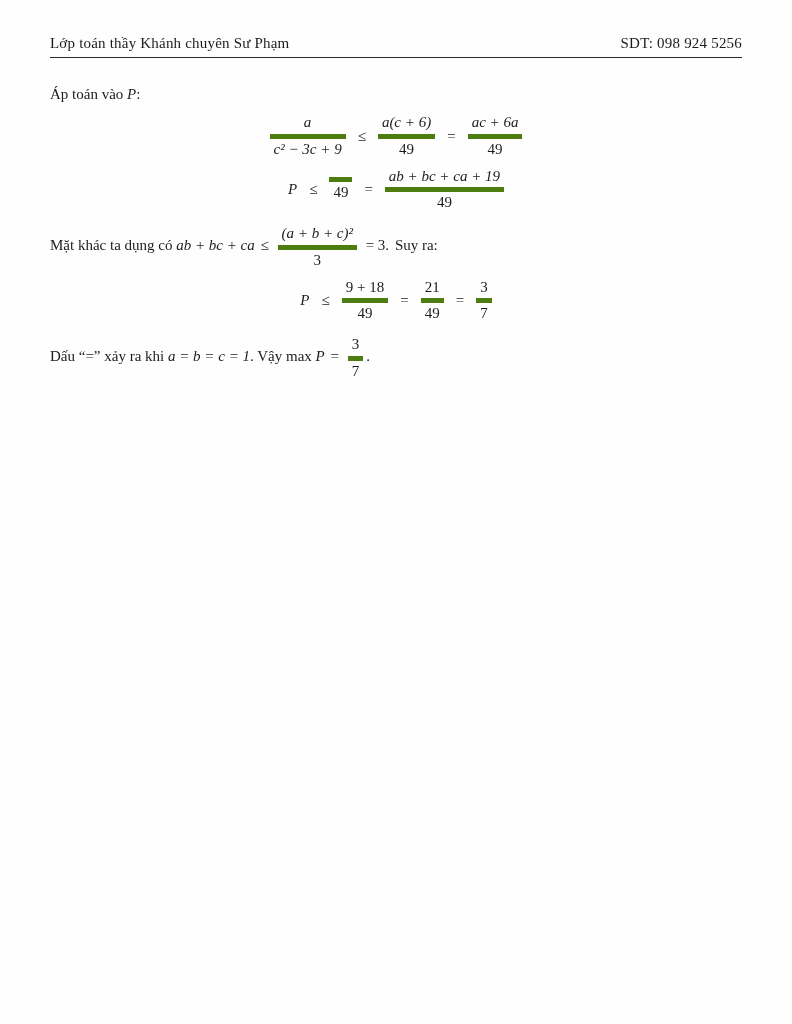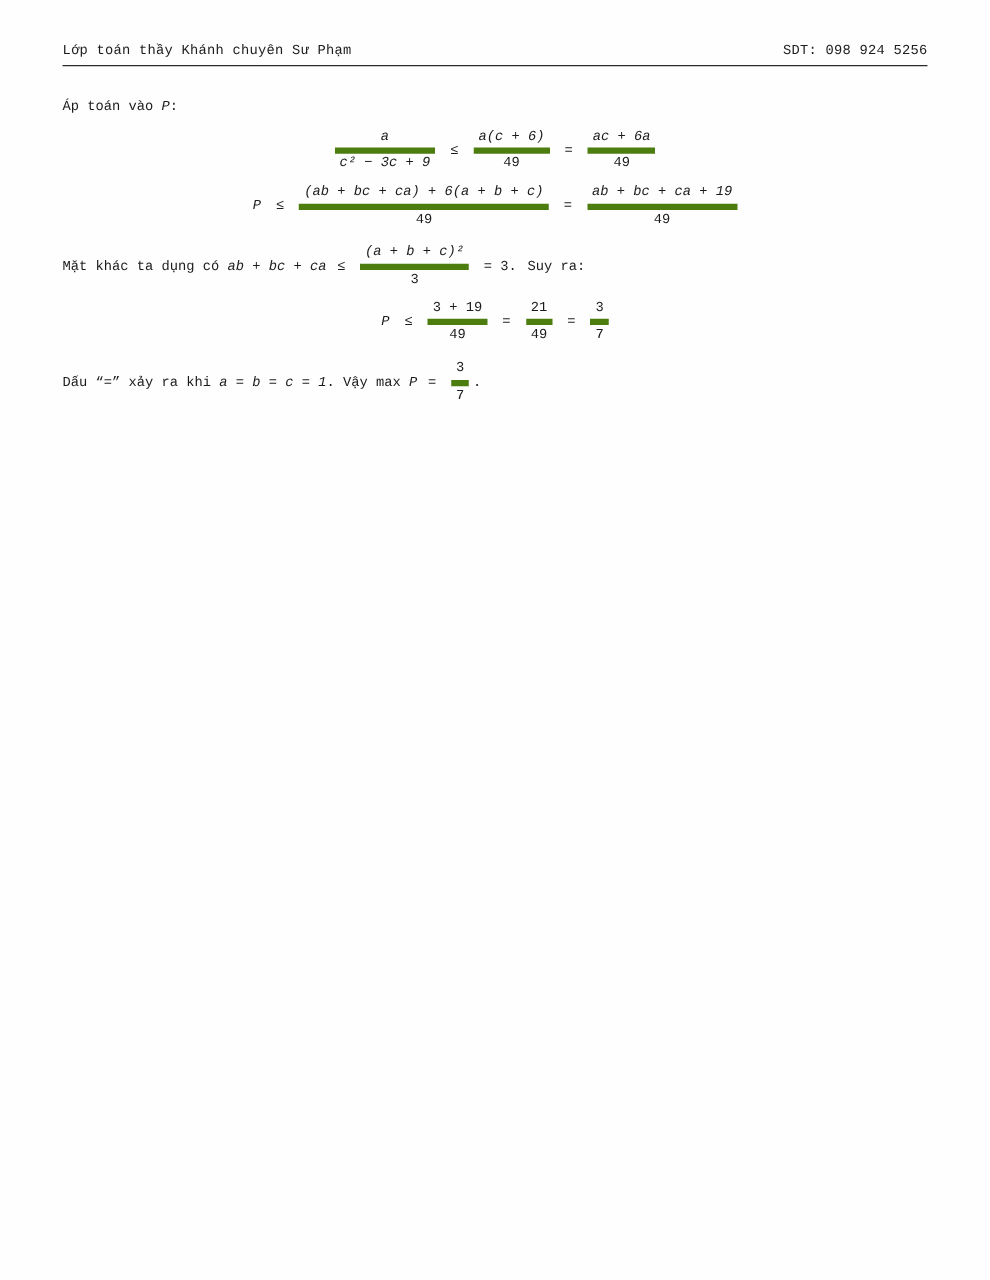--- a/index.html
+++ b/index.html
@@ -4,22 +4,22 @@
 <style>
   * { margin: 0; padding: 0; box-sizing: border-box; }
   html, body { background: #ffffff; }
   .page {
     position: relative;
     width: 792px;
     height: 1024px;
     margin: 0 auto;
     background: #fefefe;
     color: #1c1c1c;
-    font-family: Liberation Mono, monospace;
-    font-size: 11px;
+    font-family: Liberation Serif, serif;
+    font-size: 15px;
     padding: 0 50px;
     overflow: hidden;
   }
   .doc-header {
     display: flex;
     justify-content: space-between;
     align-items: baseline;
     padding-top: 13px;
     padding-bottom: 5px;
     border-bottom: 1px solid #2b2b2b;
@@ -81,21 +81,20 @@
       <span class="num mi">ac + 6a</span>
       <span class="den mn">49</span>
     </span>
   </div>
 
 
   <div class="equation">
     <span class="mi">P</span>
     <span class="rel">≤</span>
     <span class="frac">
-      <span class="num mi">(ab + bc + ca) + 6(a + b + c)</span>
       <span class="den mn">49</span>
     </span>
     <span class="rel">=</span>
     <span class="frac">
       <span class="num mi">ab + bc + ca + 19</span>
       <span class="den mn">49</span>
     </span>
   </div>
 
   <div class="para tight">
@@ -105,21 +104,21 @@
       <span class="num mi">(a + b + c)²</span>
       <span class="den mn">3</span>
     </span>
     <span class="rel">= 3.</span><span> Suy ra:</span>
   </div>
 
   <div class="equation">
     <span class="mi">P</span>
     <span class="rel">≤</span>
     <span class="frac">
-      <span class="num mn">3 + 19</span>
+      <span class="num mn">9 + 18</span>
       <span class="den mn">49</span>
     </span>
     <span class="rel">=</span>
     <span class="frac">
       <span class="num mn">21</span>
       <span class="den mn">49</span>
     </span>
     <span class="rel">=</span>
     <span class="frac">
       <span class="num mn">3</span>

